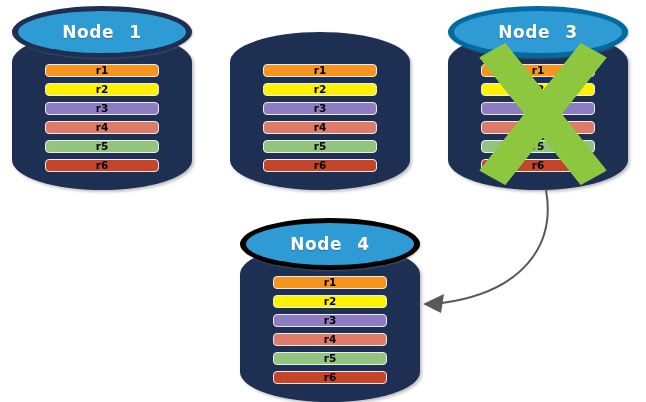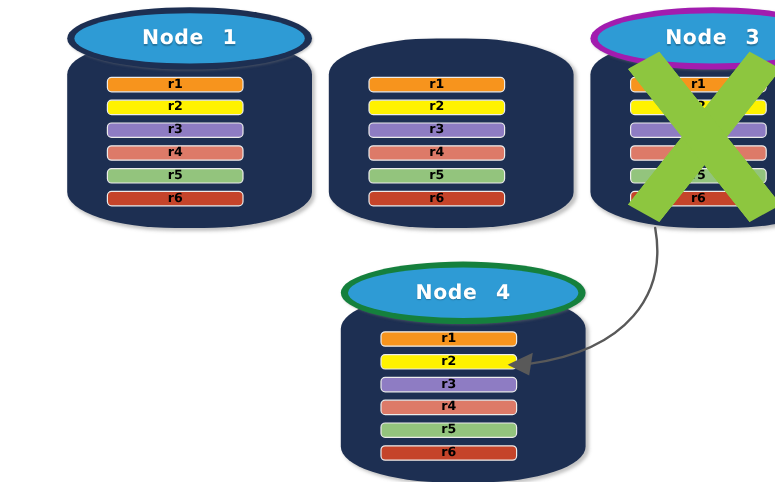--- a/index.html
+++ b/index.html
@@ -3,21 +3,21 @@
 <meta charset="utf-8">
 <style>
   html, body { margin: 0; padding: 0; }
   body {
     width: 646px; height: 402px;
     position: relative;
     background: #ffffff;
     font-family: "DejaVu Sans", "Liberation Sans", sans-serif;
     overflow: hidden;
   }
-  .node { position: absolute; width: 204px; height: 184px; margin-left: 44px; }
+  .node { position: absolute; width: 180px; height: 184px; }
   #node1 { left: 12px;  top: 6px; }
   #node2 { left: 230px; top: 6px; }
   #node3 { left: 448px; top: 6px; }
   #node4 { left: 240px; top: 218px; }
 
   .cyl-body {
     position: absolute; left: 0; right: 0; top: 26px; bottom: 0;
     border-radius: 90px / 30px;
     box-shadow: 2px 2px 3px rgba(120,120,120,0.45);
   }
@@ -91,42 +91,42 @@
       <div class="record" style="background-color: rgb(255, 242, 0);">r2</div>
       <div class="record" style="background-color: rgb(142, 124, 195);">r3</div>
       <div class="record" style="background-color: rgb(221, 122, 104);">r4</div>
       <div class="record" style="background-color: rgb(147, 196, 125);">r5</div>
       <div class="record" style="background-color: rgb(197, 68, 42);">r6</div>
     </div>
   </div>
 
   <div class="node" id="node3">
     <div class="cyl-body" style="background-color: rgb(29, 47, 82);"></div>
-    <div class="cyl-top" style="background-color: #a21caf;">
+    <div class="cyl-top" style="background-color: #0369a1;">
       <div class="cyl-top-inner" style="background-color: rgb(46, 155, 213);">
         <span class="node-title">Node 3</span>
       </div>
     </div>
     <div class="records">
       <div class="record" style="background-color: rgb(247, 148, 29);">r1</div>
       <div class="record" style="background-color: rgb(255, 242, 0);">r2</div>
       <div class="record" style="background-color: rgb(142, 124, 195);">r3</div>
       <div class="record" style="background-color: rgb(221, 122, 104);">r4</div>
       <div class="record" style="background-color: rgb(147, 196, 125);">r5</div>
       <div class="record" style="background-color: rgb(197, 68, 42);">r6</div>
     </div>
     <div class="x-mark">
       <span class="x-bar x-bar-1" style="background-color: rgb(141, 198, 63);"></span>
       <span class="x-bar x-bar-2" style="background-color: rgb(141, 198, 63);"></span>
     </div>
   </div>
 
   <div class="node" id="node4">
     <div class="cyl-body" style="background-color: rgb(29, 47, 82);"></div>
-    <div class="cyl-top" style="background-color: #15803d;">
+    <div class="cyl-top" style="background-color: #000000;">
       <div class="cyl-top-inner" style="background-color: rgb(46, 155, 213);">
         <span class="node-title">Node 4</span>
       </div>
     </div>
     <div class="records">
       <div class="record" style="background-color: rgb(247, 148, 29);">r1</div>
       <div class="record" style="background-color: rgb(255, 242, 0);">r2</div>
       <div class="record" style="background-color: rgb(142, 124, 195);">r3</div>
       <div class="record" style="background-color: rgb(221, 122, 104);">r4</div>
       <div class="record" style="background-color: rgb(147, 196, 125);">r5</div>

